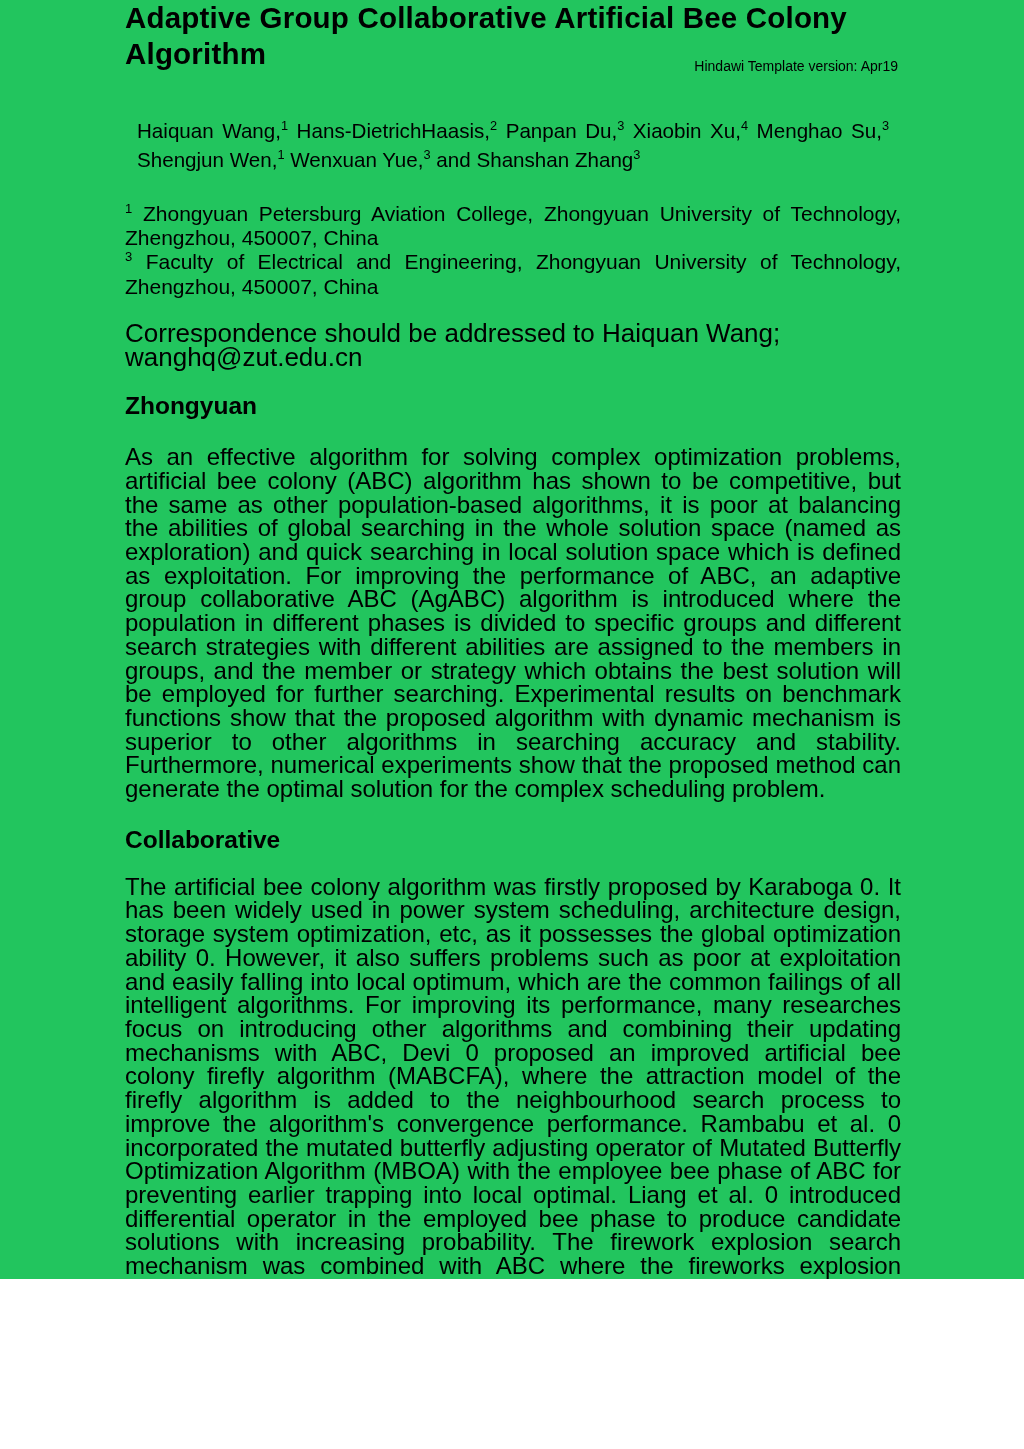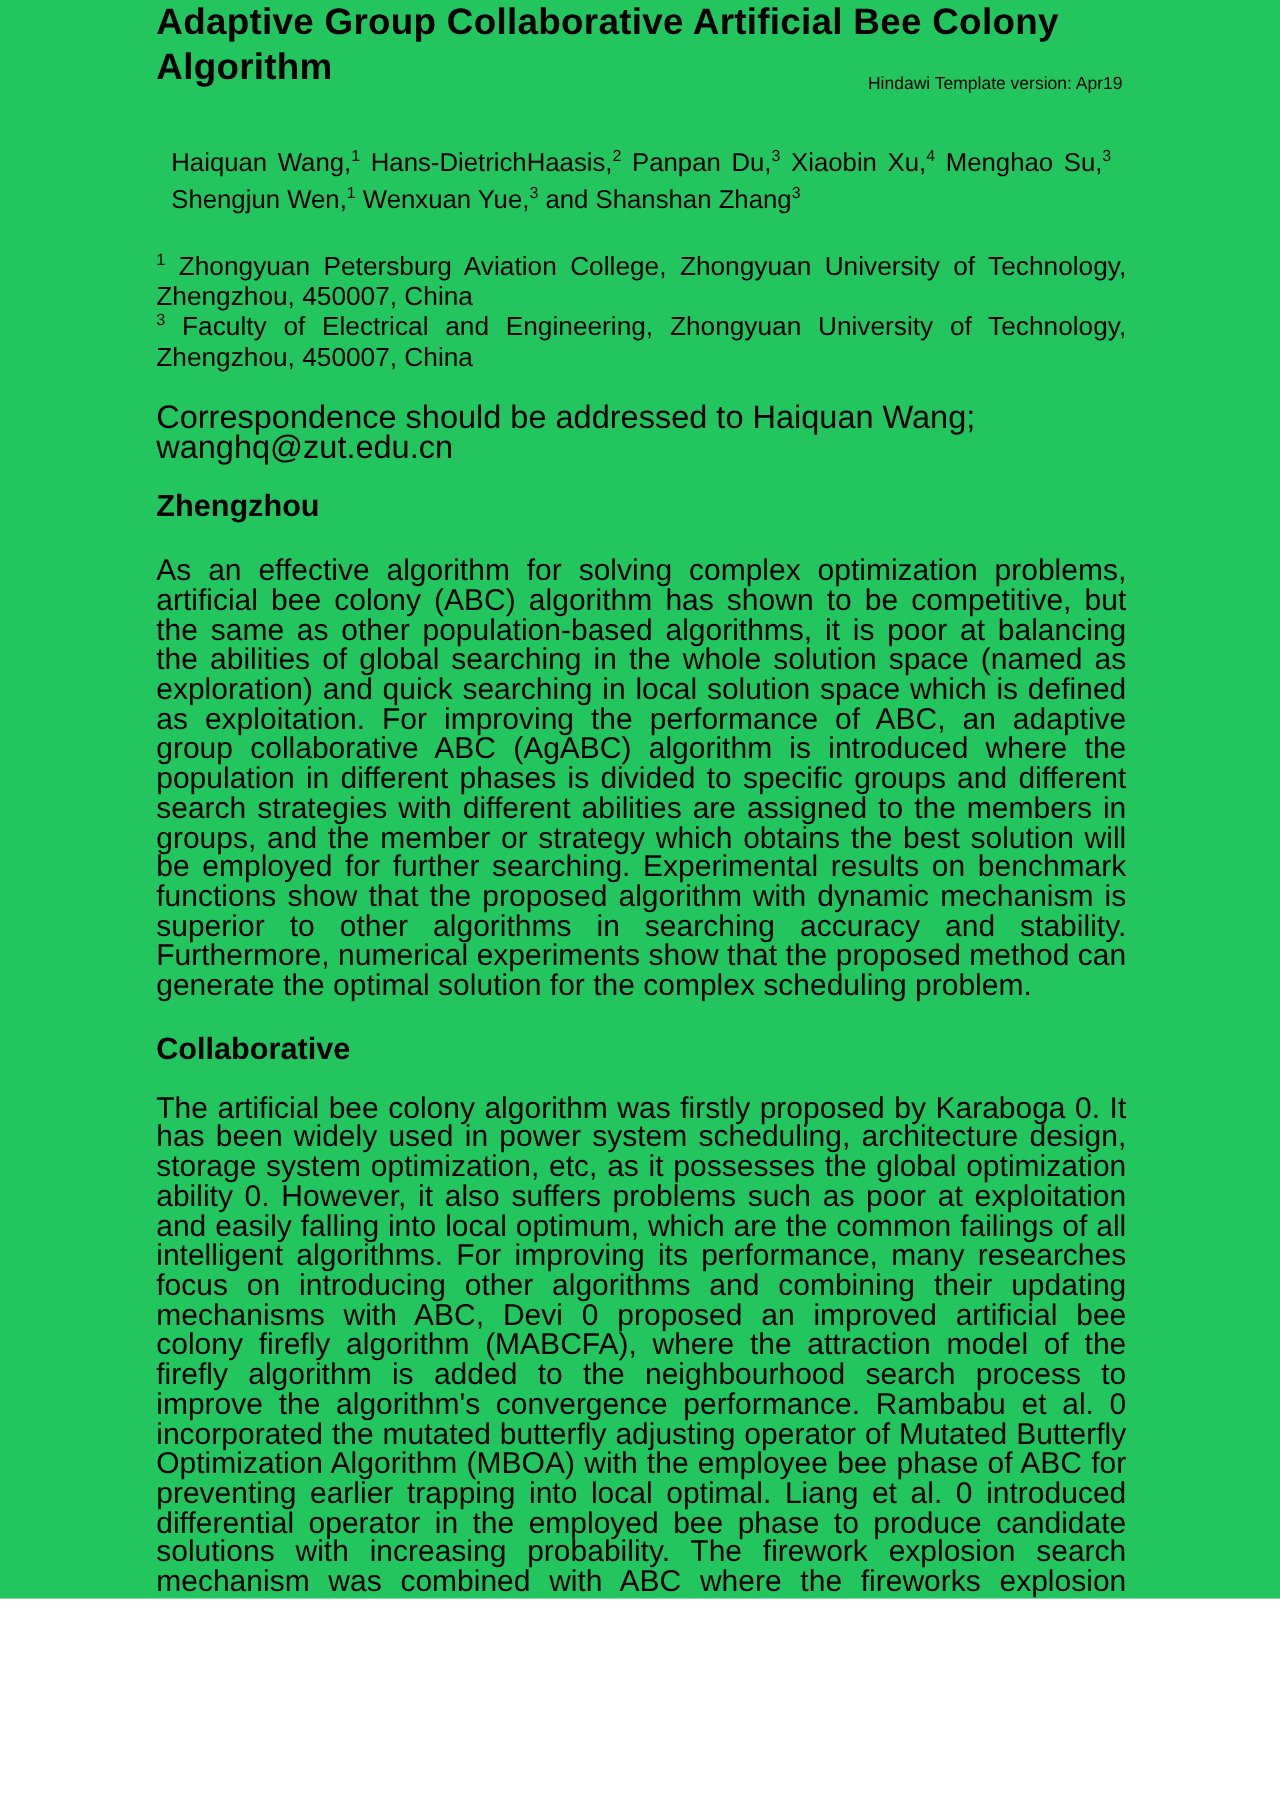--- a/index.html
+++ b/index.html
@@ -95,21 +95,21 @@
 
     <p class="authors"><span>Haiquan Wang,</span><sup class="aff-sup">1</sup> <span>Hans-DietrichHaasis,</span><sup class="aff-sup">2</sup> <span>Panpan Du,</span><sup class="aff-sup">3</sup> <span>Xiaobin Xu,</span><sup class="aff-sup">4</sup> <span>Menghao Su,</span><sup class="aff-sup">3</sup> <span>Shengjun Wen,</span><sup class="aff-sup">1</sup> <span>Wenxuan Yue,</span><sup class="aff-sup">3</sup> <span>and Shanshan Zhang</span><sup class="aff-sup">3</sup></p>
 
     <div class="affiliations">
         <div class="affiliation"><sup class="aff-sup">1</sup> Zhongyuan Petersburg Aviation College, Zhongyuan University of Technology, Zhengzhou, 450007, China</div>
         <div class="affiliation"><sup class="aff-sup">3</sup> Faculty of Electrical and Engineering, Zhongyuan University of Technology, Zhengzhou, 450007, China</div>
       </div>
 
     <p class="correspondence">Correspondence should be addressed to Haiquan Wang; wanghq@zut.edu.cn</p>
 
-    <h2 class="section-heading abstract">Zhengzhou</h2>
+    <h2 class="section-heading abstract">Zhongyuan</h2>
 
     <p class="body-para abstract-body">As an effective algorithm for solving complex optimization problems, artificial bee colony (ABC) algorithm has shown to be competitive, but the same as other population-based algorithms, it is poor at balancing the abilities of global searching in the whole solution space (named as exploration) and quick searching in local solution space which is defined as exploitation. For improving the performance of ABC, an adaptive group collaborative ABC (AgABC) algorithm is introduced where the population in different phases is divided to specific groups and different search strategies with different abilities are assigned to the members in groups, and the member or strategy which obtains the best solution will be employed for further searching. Experimental results on benchmark functions show that the proposed algorithm with dynamic mechanism is superior to other algorithms in searching accuracy and stability. Furthermore, numerical experiments show that the proposed method can generate the optimal solution for the complex scheduling problem.</p>
 
     <h2 class="section-heading intro">Collaborative</h2>
 
     <p class="body-para intro-body">The artificial bee colony algorithm was firstly proposed by Karaboga 0. It has been widely used in power system scheduling, architecture design, storage system optimization, etc, as it possesses the global optimization ability 0. However, it also suffers problems such as poor at exploitation and easily falling into local optimum, which are the common failings of all intelligent algorithms. For improving its performance, many researches focus on introducing other algorithms and combining their updating mechanisms with ABC, Devi 0 proposed an improved artificial bee colony firefly algorithm (MABCFA), where the attraction model of the firefly algorithm is added to the neighbourhood search process to improve the algorithm's convergence performance. Rambabu et al. 0 incorporated the mutated butterfly adjusting operator of Mutated Butterfly Optimization Algorithm (MBOA) with the employee bee phase of ABC for preventing earlier trapping into local optimal. Liang et al. 0 introduced differential operator in the employed bee phase to produce candidate solutions with increasing probability. The firework explosion search mechanism was combined with ABC where the fireworks explosion search stage was added to search around the potential food sources in 0. Besides these improvements, two or more search strategies were introduced to replace the single search strategy in original ABC. Literature 0 proposed two search strategies based on the best-so-far</p>
 
   </div>
 
   <div class="page-number">1</div>

